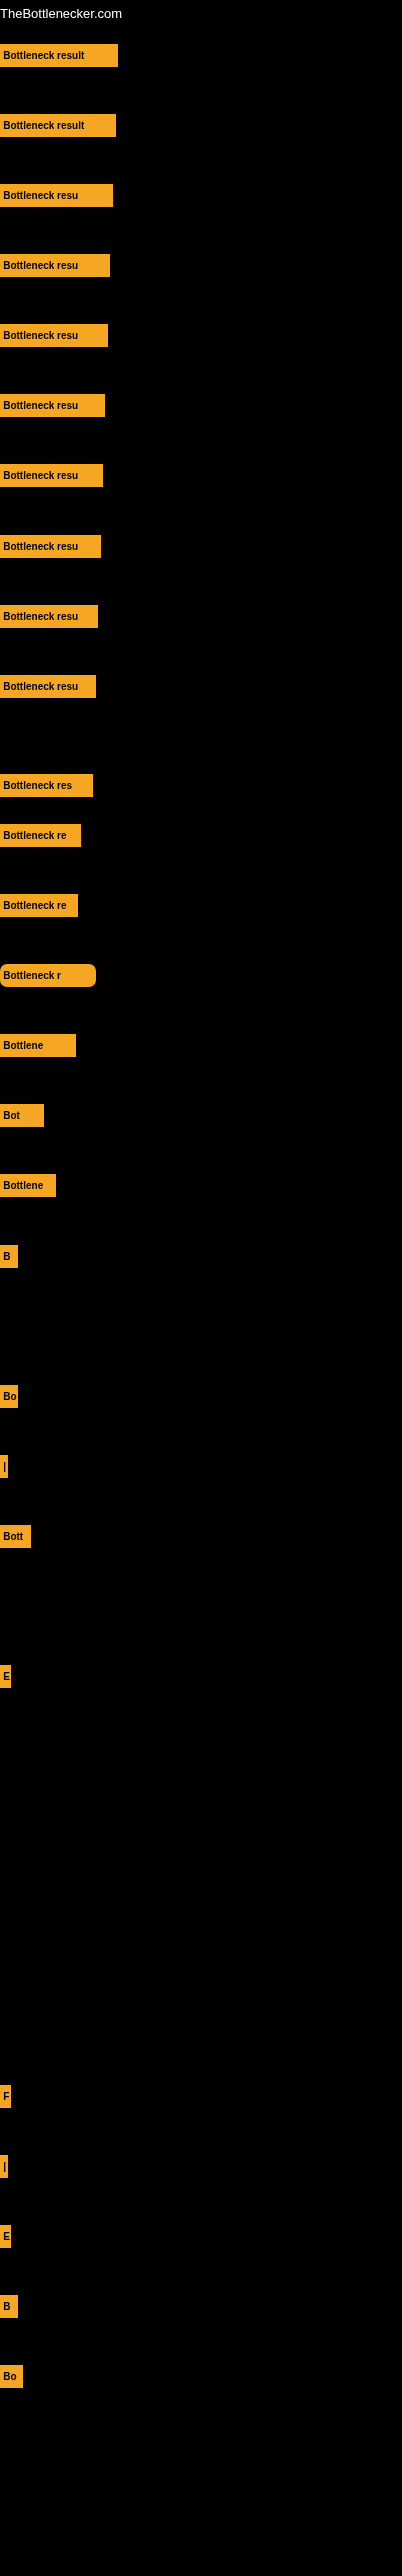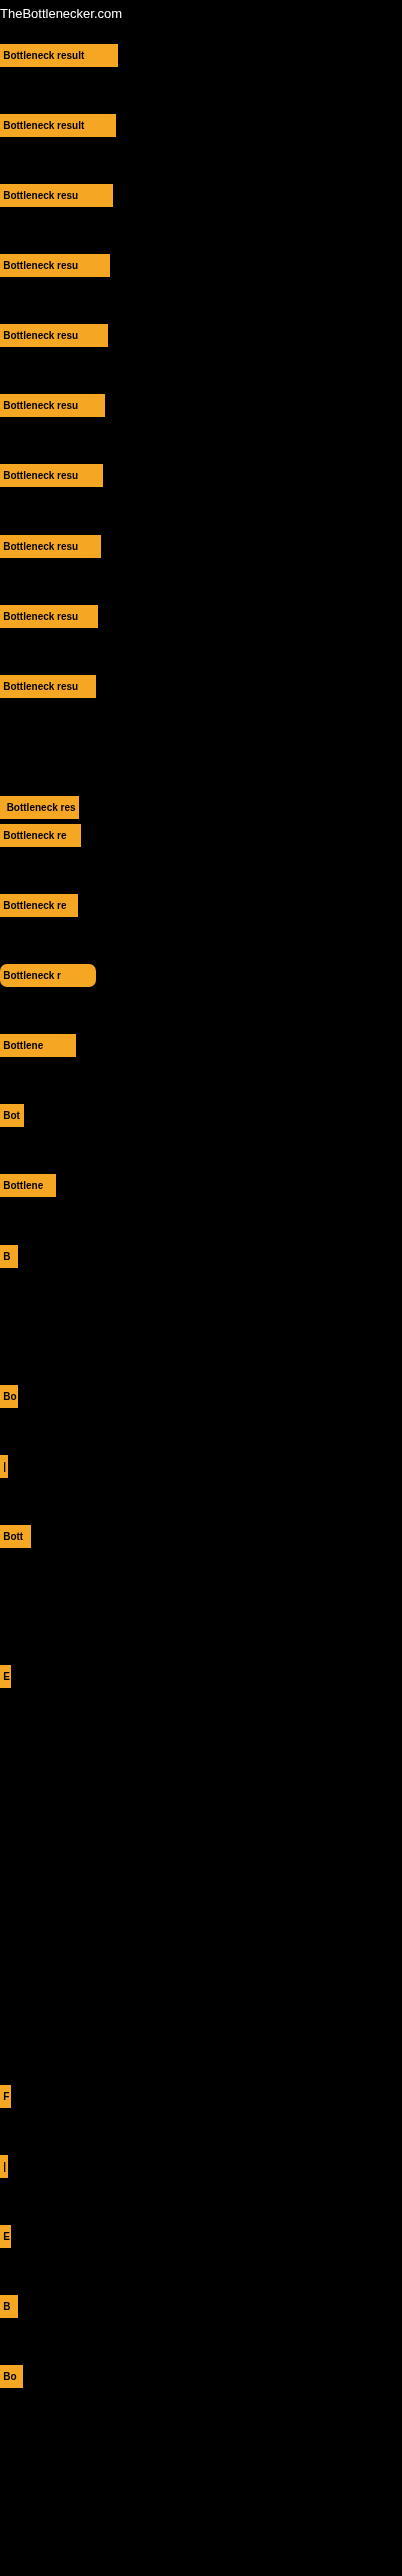--- a/index.html
+++ b/index.html
@@ -74,36 +74,36 @@
     </div>
     <div class="bottleneck-bar" style="top: 535px; width: 101px;">
       <span>Bottleneck resu</span>
     </div>
     <div class="bottleneck-bar" style="top: 605px; width: 98px;">
       <span>Bottleneck resu</span>
     </div>
     <div class="bottleneck-bar" style="top: 675px; width: 96px;">
       <span>Bottleneck resu</span>
     </div>
-    <div class="bottleneck-bar" style="top: 796px; width: 79px; justify-content: center;">
+    <div class="bottleneck-bar" style="top: 774px; width: 93px;">
       <span>Bottleneck res</span>
     </div>
     <div class="bottleneck-bar" style="top: 824px; width: 81px;">
       <span>Bottleneck re</span>
     </div>
     <div class="bottleneck-bar" style="top: 894px; width: 78px;">
       <span>Bottleneck re</span>
     </div>
     <div class="bottleneck-bar" style="top: 964px; width: 96px; border-radius: 7px;">
       <span>Bottleneck r</span>
     </div>
     <div class="bottleneck-bar" style="top: 1034px; width: 76px;">
       <span>Bottlene</span>
     </div>
-    <div class="bottleneck-bar" style="top: 1104px; width: 24px;">
+    <div class="bottleneck-bar" style="top: 1104px; width: 44px;">
       <span>Bot</span>
     </div>
     <div class="bottleneck-bar" style="top: 1174px; width: 56px;">
       <span>Bottlene</span>
     </div>
     <div class="bottleneck-bar" style="top: 1245px; width: 17.7px;">
       <span>B</span>
     </div>
     <div class="bottleneck-bar" style="top: 1385px; width: 17.7px;">
       <span>Bo</span>

